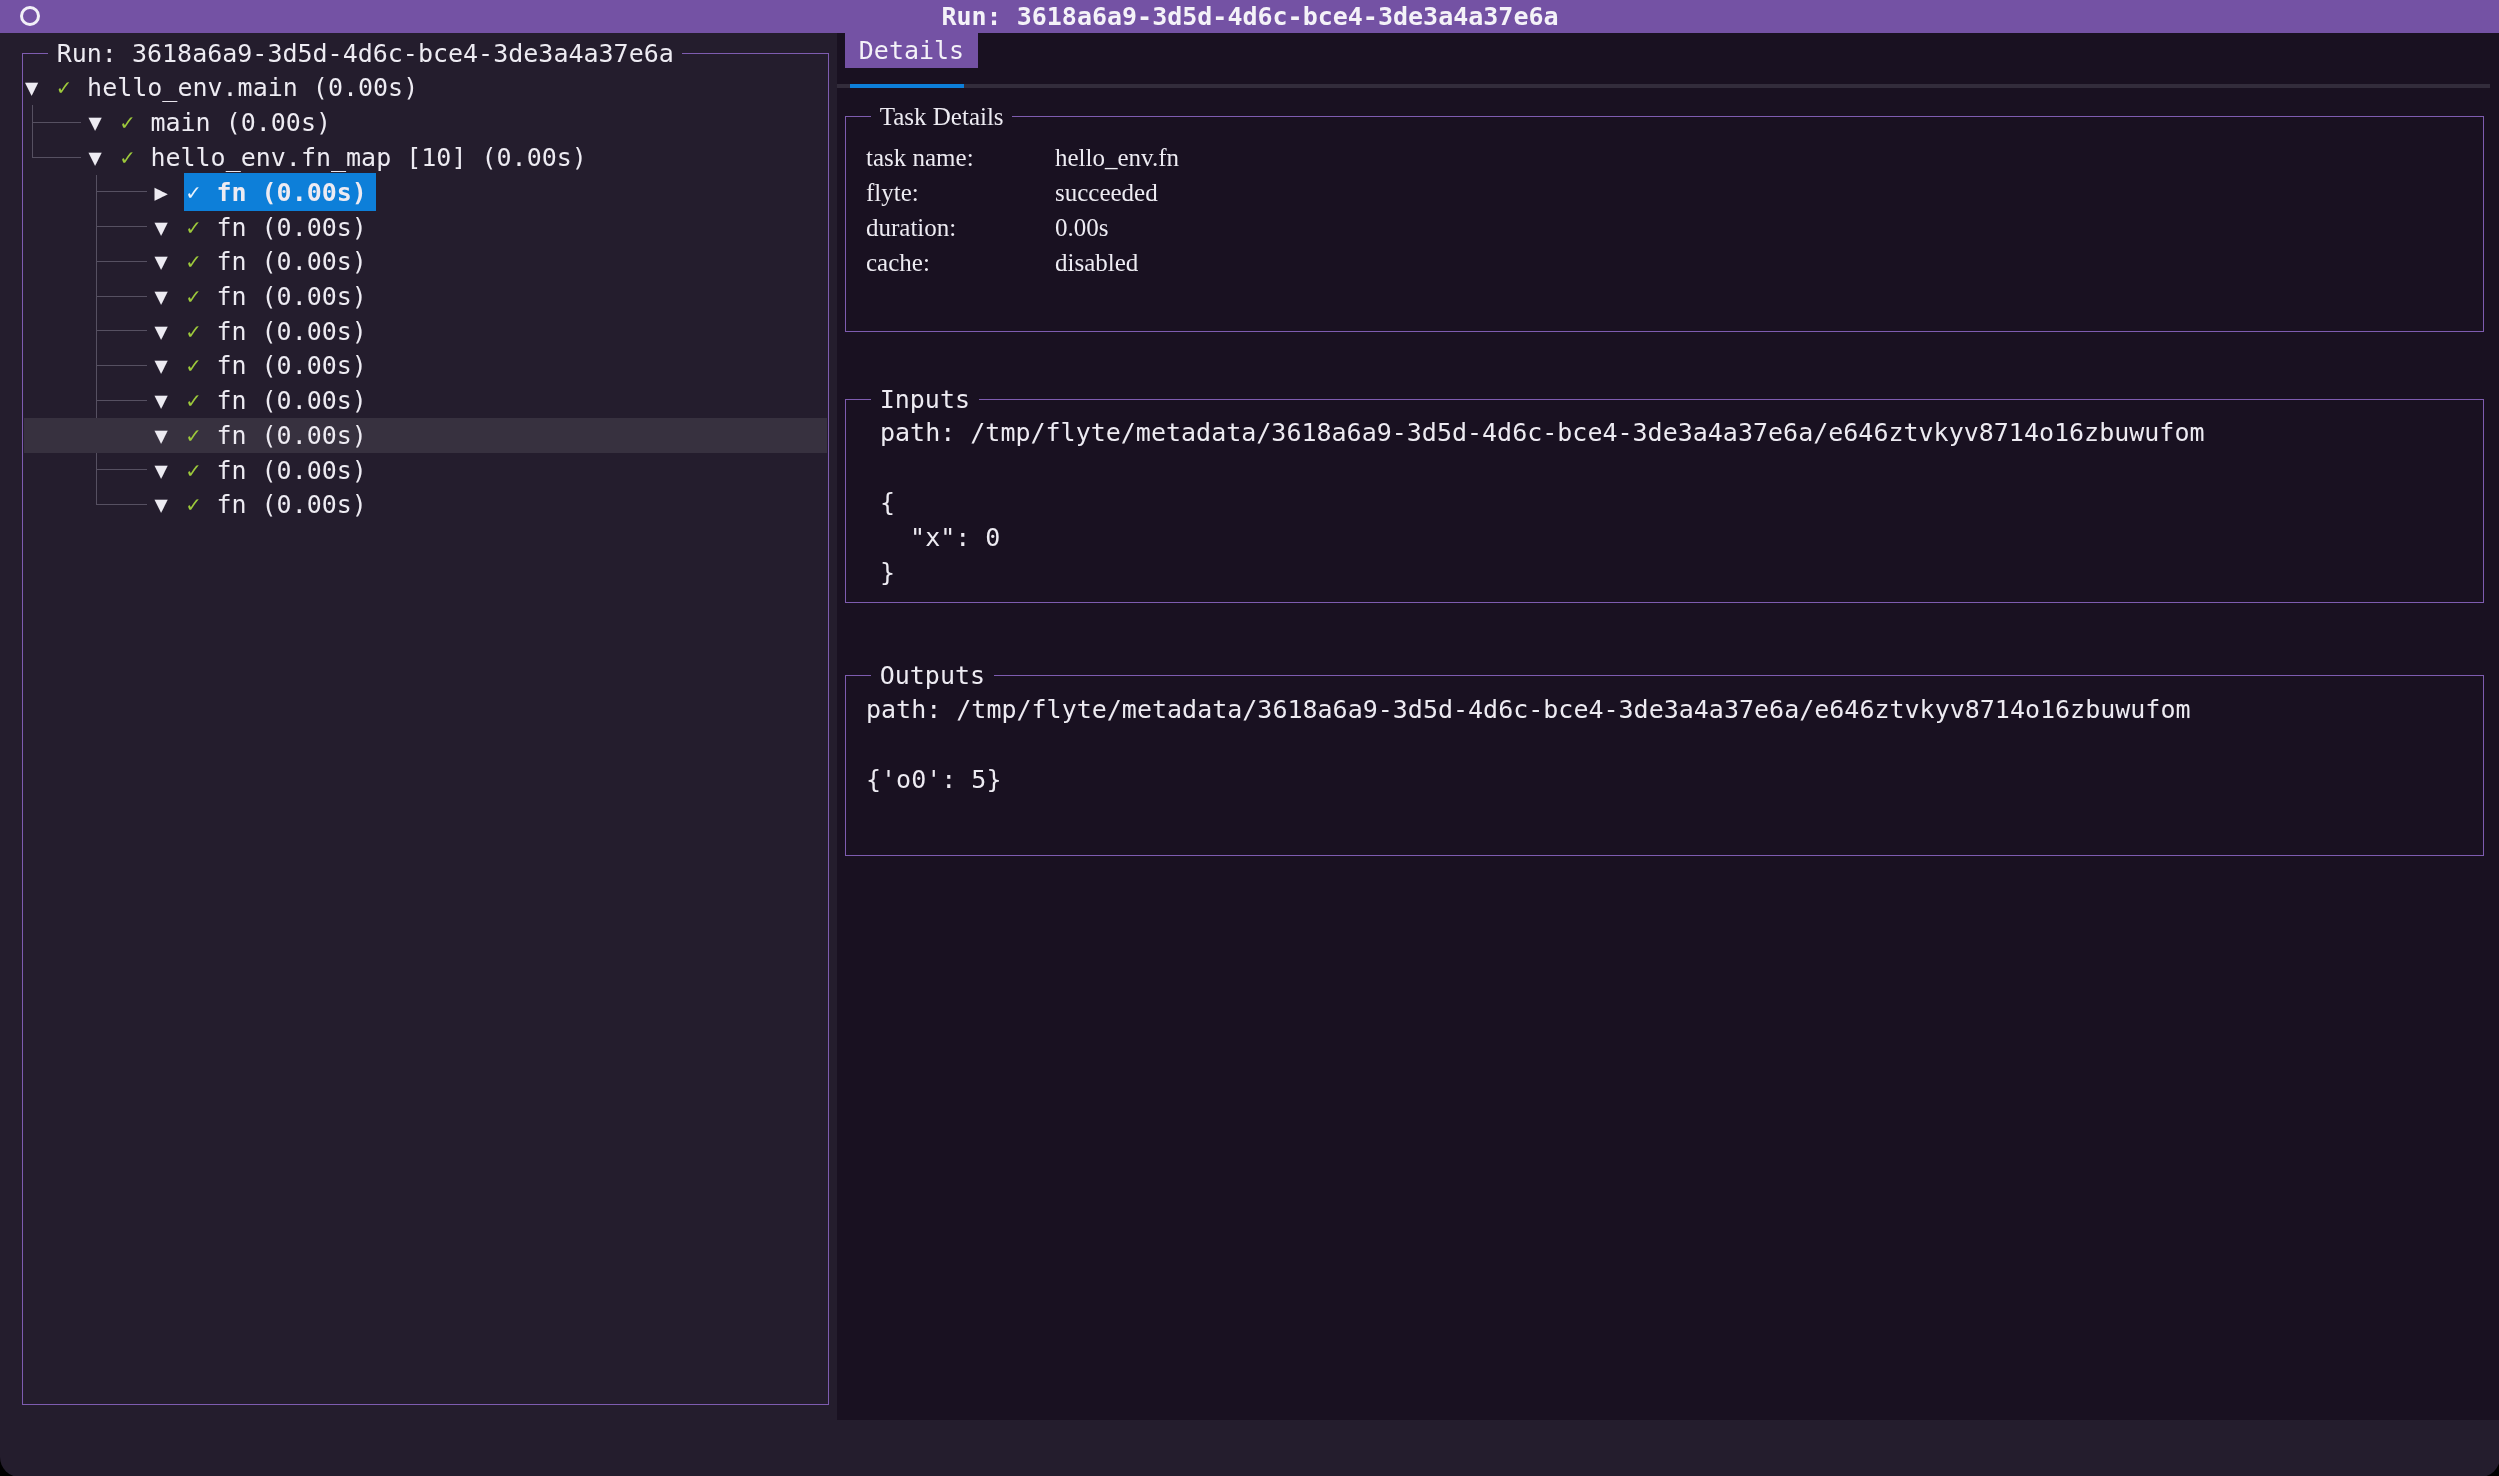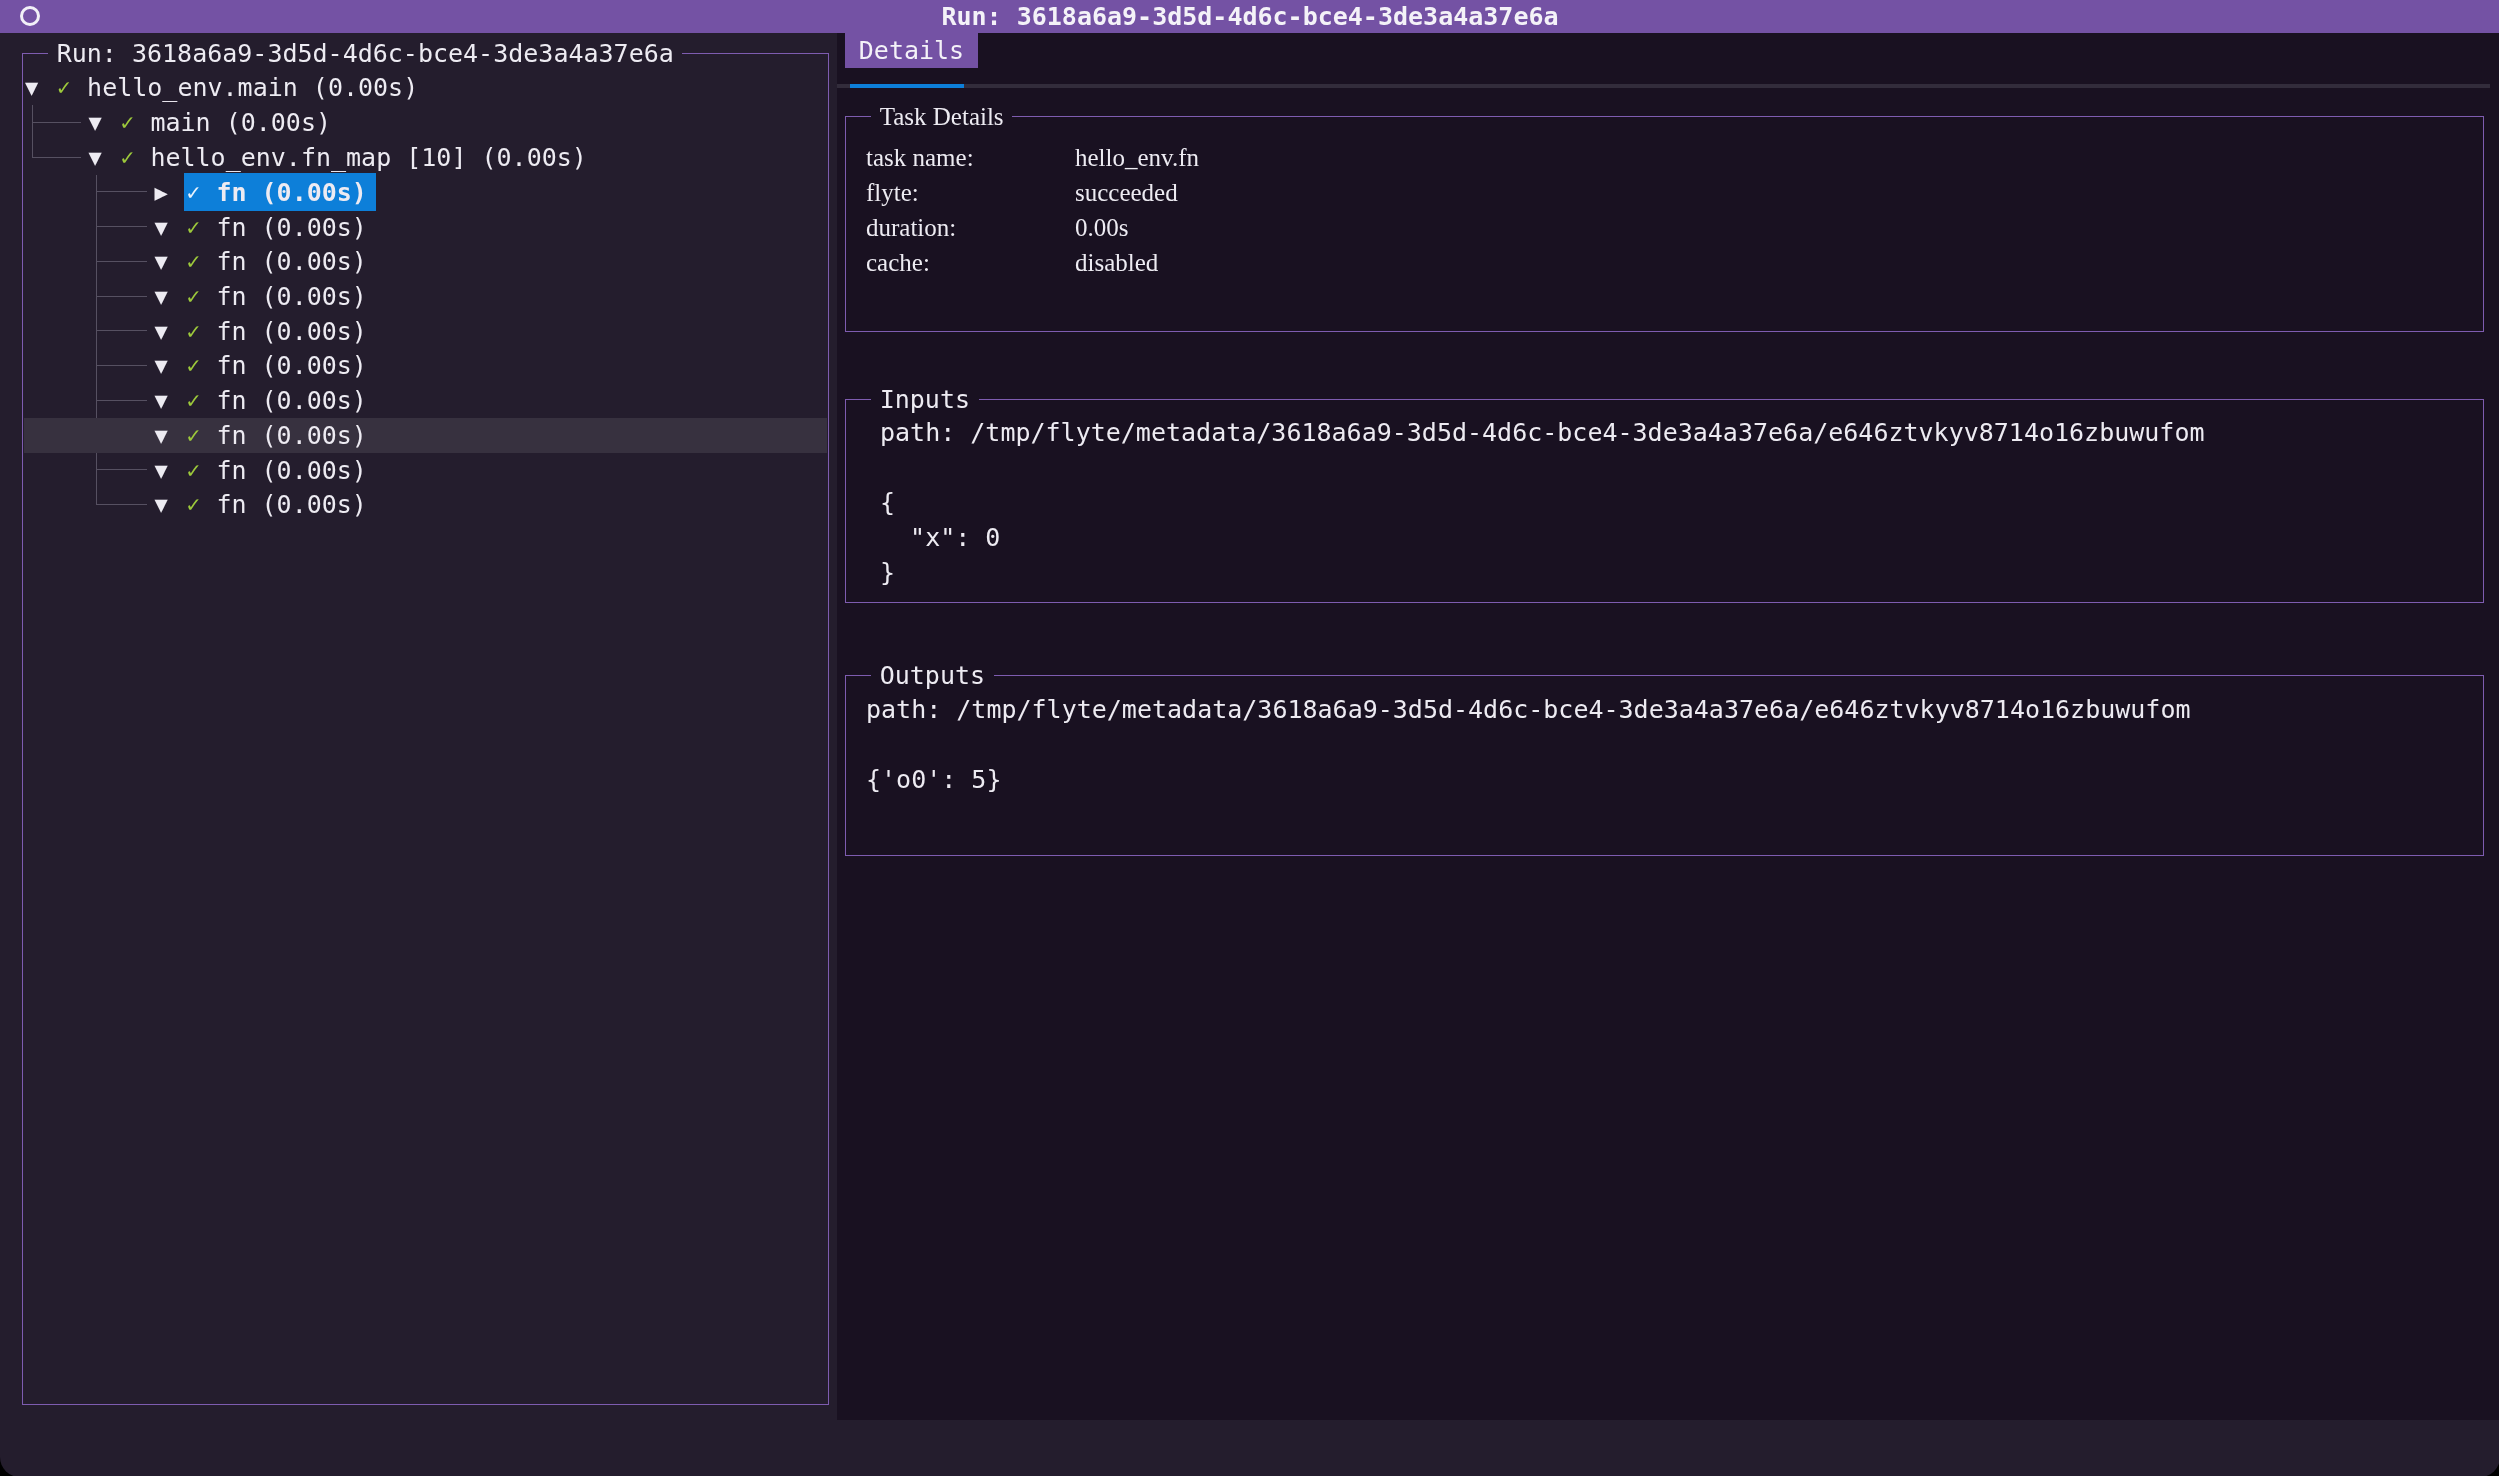--- a/index.html
+++ b/index.html
@@ -32,21 +32,21 @@
   .tline{position:absolute;background:var(--tree-line);}
   
   .tab{position:absolute;left:8px;top:0;width:133px;height:35px;background:var(--purple);text-align:center;line-height:35px;color:#f4f2f8;}
   .tab-underline{position:absolute;left:0;top:51px;width:1653px;height:4.3px;background:var(--underline-gray);}
   .tab-underline .blue{position:absolute;left:13px;top:0;width:114px;height:4.3px;background:var(--blue-sel);}
   .box{position:absolute;left:8px;width:1639px;border:1.4px solid var(--panel-border);background:var(--bg-right);}
   .box>.box-title{left:25px;background:var(--bg-right);}
   .task-box{top:83px;height:216px;padding:23px 20px 19px 20px;font-family:Liberation Serif, serif;}
   .inputs-box{top:366px;height:204px;padding-left:14px;}
   .outputs-box{top:642px;height:181px;}
-  .field{display:flex;height:35px;align-items:center;white-space:pre;gap:20px;}
+  .field{display:flex;height:35px;align-items:center;white-space:pre;}
   .field .flabel{width:189px;flex:none;}
   .box pre{margin:0;padding:14.5px 20px;font:inherit;color:var(--text);white-space:pre;}
   .outputs-box pre{padding-top:16px;}
   
   .footer{position:absolute;left:0;top:1504px;width:2500px;height:34px;background:var(--purple);line-height:34px;margin-left:45px;}
   .footer-left{position:absolute;left:23px;top:0;height:34px;display:flex;}
   .footer-right{position:absolute;right:0;top:0;height:34px;border-left:1.4px solid var(--purple-light);padding:0 19px 0 16px;display:flex;}
   .hint{white-space:pre;margin-right:33px;cursor:default;}
   .footer-right .hint{margin-right:0;}
   .hint .key{color:var(--orange);font-weight:bold;}

